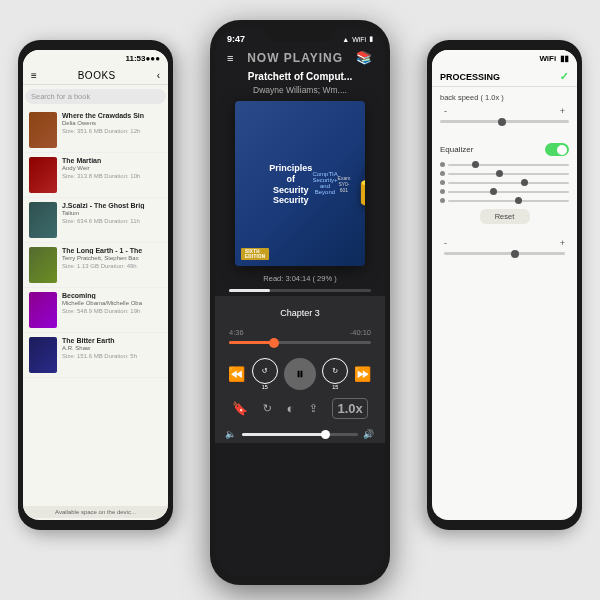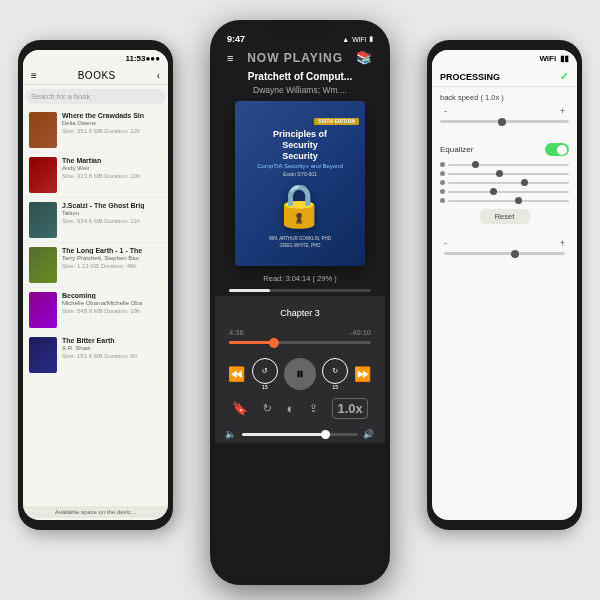--- a/index.html
+++ b/index.html
@@ -350,23 +350,23 @@
       height: 165px;
       border-radius: 4px;
       overflow: hidden;
       box-shadow: 0 4px 16px rgba(0,0,0,0.5);
     }
     .center-cover {
       width: 100%;
       height: 100%;
       background: linear-gradient(135deg, #2a4a8a 0%, #1a3a7a 50%, #0d2a5a 100%);
       display: flex;
-      flex-direction: column;
-      align-items: center;
-      justify-content: center;
+      flex-direction: row;
+      align-items: center;
+      justify-content: space-between;
       padding: 6px;
       position: relative;
     }
     .cover-edition-badge {
       background: #c8a020;
       color: white;
       font-size: 4.5px;
       font-weight: 700;
       padding: 1px 4px;
       border-radius: 1px;

